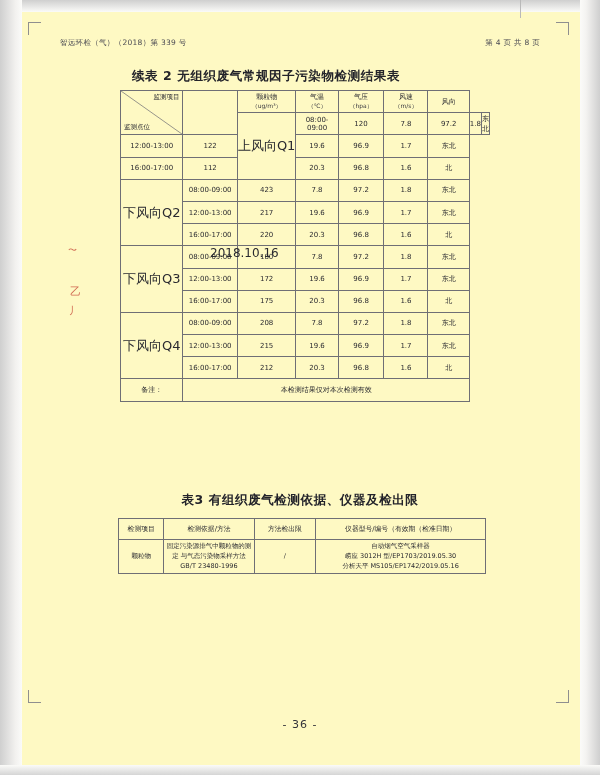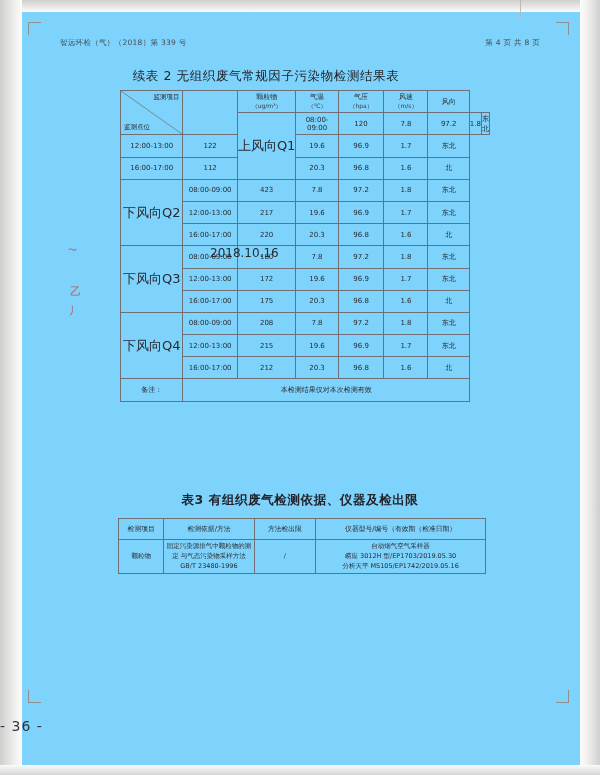--- a/index.html
+++ b/index.html
@@ -11,21 +11,21 @@
     width: 600px;
     height: 775px;
     overflow: hidden;
     font-family: "DejaVu Sans", sans-serif;
   }
   .page {
     position: absolute;
     left: 0; top: 0;
     width: 600px;
     height: 775px;
-    background: #7dd3fc;
+    background: #fef9c3;
   }
   
   .scan-left {
     position: absolute; left: 0; top: 0; width: 22px; height: 775px;
     background: linear-gradient(to right, #cfcfcf, #f2f1ef 70%, #fbfbf9);
   }
   .scan-right {
     position: absolute; right: 0; top: 0; width: 20px; height: 775px;
     background: linear-gradient(to left, #cfcfcf, #f4f3f1 70%, #fbfbf9);
   }
@@ -60,21 +60,21 @@
     font-size: 7.5px;
     color: #4a4a52;
     letter-spacing: 0.3px;
   }
   .title1 {
     position: absolute;
     left: 0; top: 68px;
     width: 532px;
     text-align: center;
     font-size: 12.5px;
-    font-weight: normal;
+    font-weight: bold;
     color: #23232a;
     letter-spacing: 0.6px;
   }
   .title2 {
     position: absolute;
     left: 0; top: 492px;
     width: 600px;
     text-align: center;
     font-size: 12.5px;
     font-weight: bold;
@@ -156,22 +156,22 @@
   #table3 .c1 { width: 44px; }
   #table3 .c2 { width: 92px; }
   #table3 .c3 { width: 62px; border-radius: 7px; }
   #table3 .c4 { width: 170px; }
   .instr-lines div { white-space: nowrap; }
 
   .pagenum {
     position: absolute;
     left: 0; top: 718px;
     width: 600px;
-    text-align: left;
-    font-size: 14px;
+    text-align: center;
+    font-size: 11px;
     color: #33333a;
     letter-spacing: 1px;
   }
   .redmark {
     position: absolute;
     color: #c0392b;
     font-size: 9px;
     opacity: 0.75;
   }
   .redmark.m1 { left: 68px; top: 244px; }

